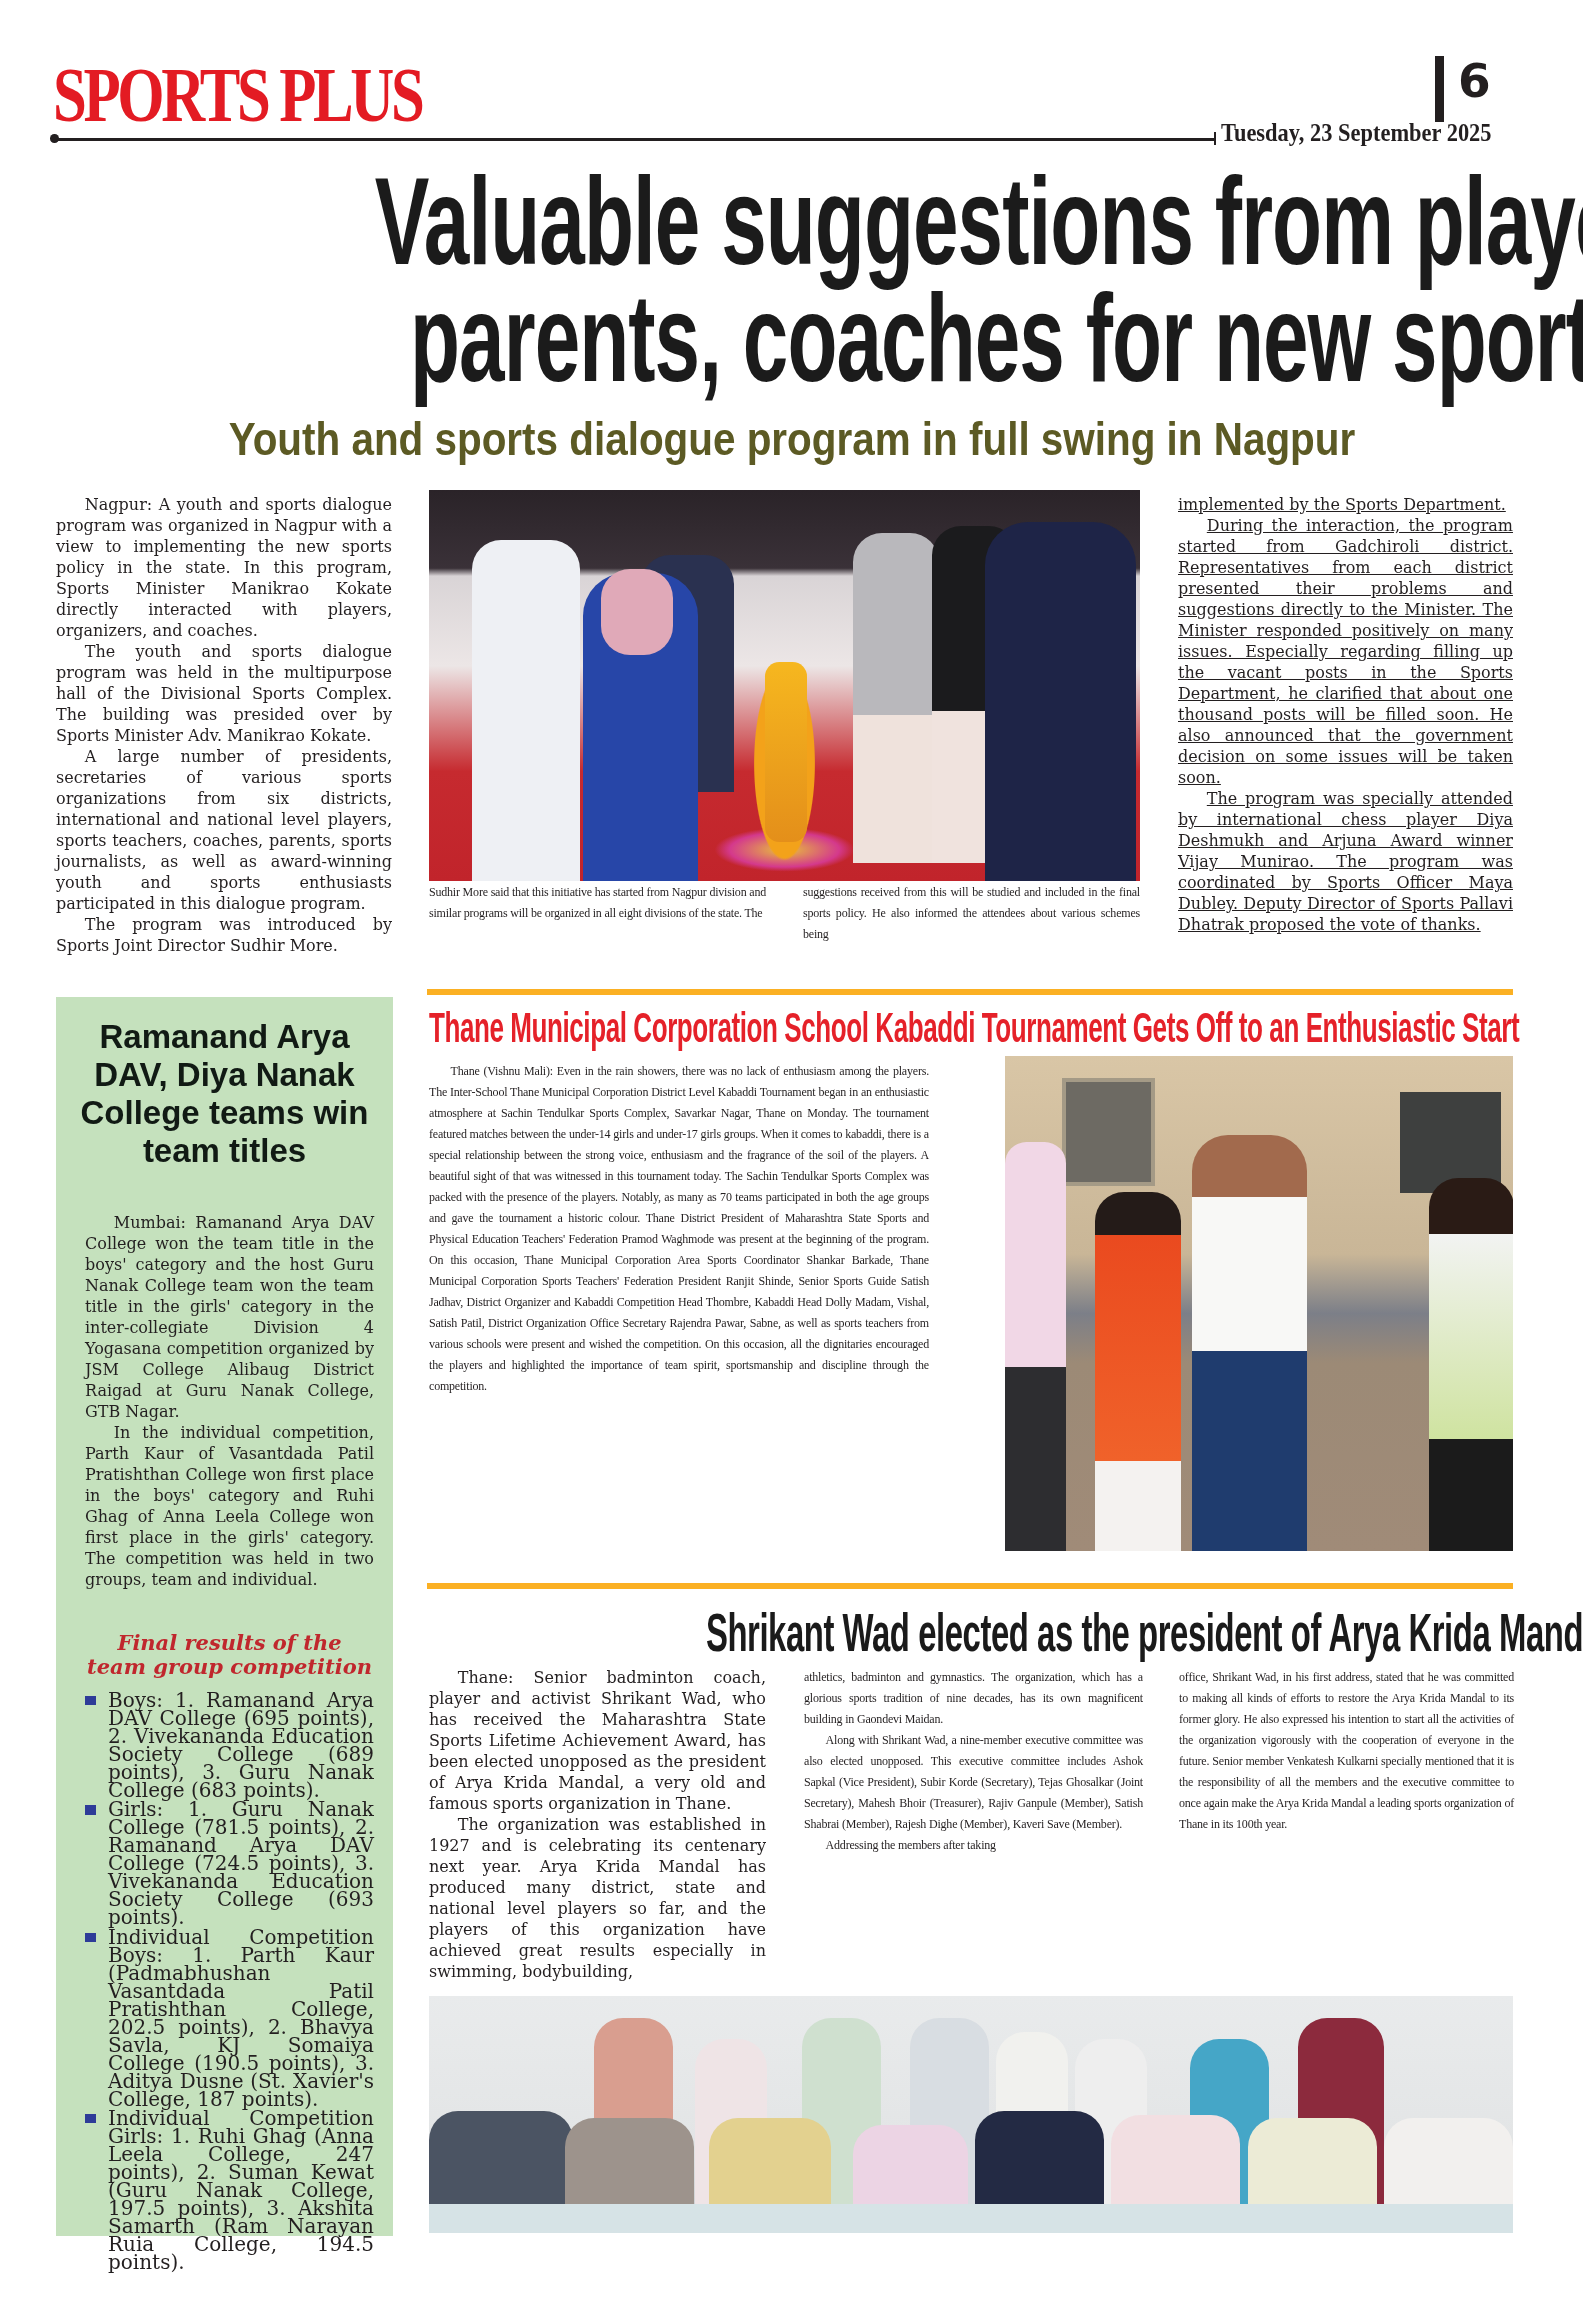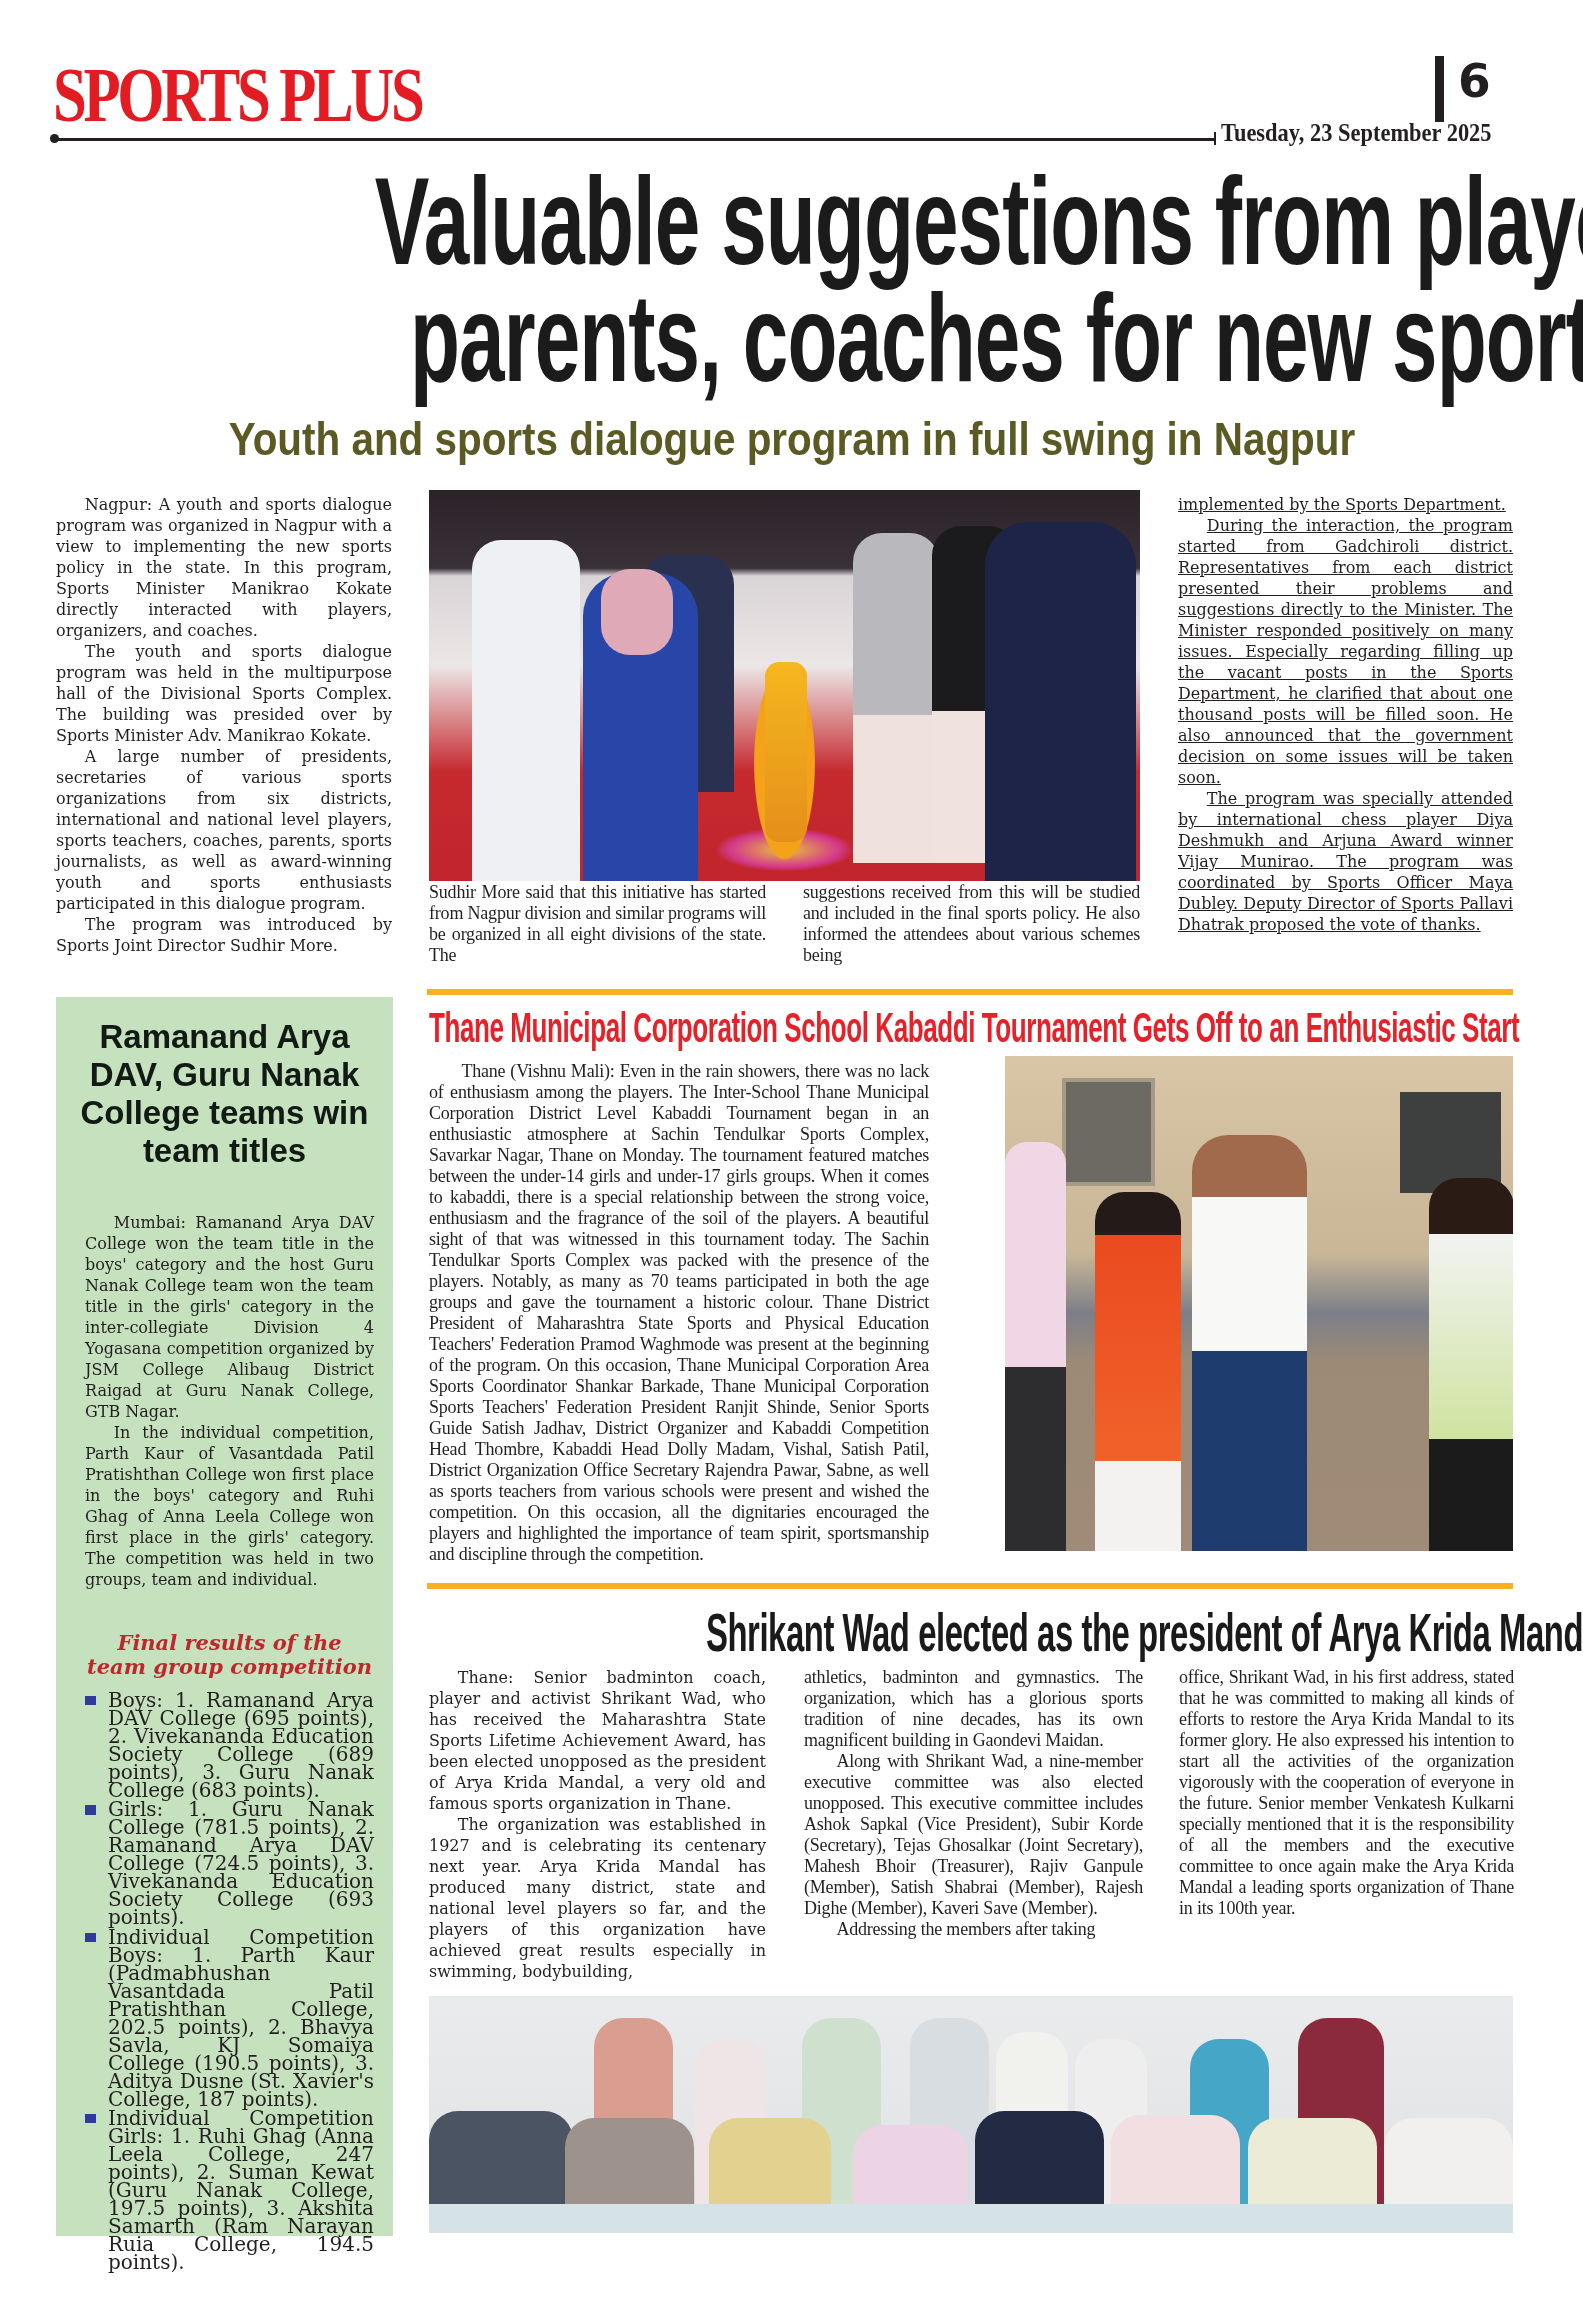--- a/index.html
+++ b/index.html
@@ -25,21 +25,21 @@
   .hl1 { top: 159px; }
   .hl2 { top: 276px; }
   .subhead { left: 0; width: 1583px; top: 411px; text-align: center; font-family: "Liberation Sans", sans-serif; font-weight: bold;
     color: #5c5a24; white-space: nowrap; }
   .subhead span { display: inline-block; font-size: 47px; transform: scaleX(0.86); transform-origin: center top; }
 
   
   .col { position: absolute; font-family: "DejaVu Serif", serif; font-size: 16px; line-height: 21px; color: #231f20; text-align: justify; }
   .col p { text-indent: 1.8em; }
   .col p.noindent { text-indent: 0; }
-  .narrow { font-family: "Liberation Serif", serif; font-size: 18px; line-height: 21px; letter-spacing: -0.2px; }
+  .narrow { font-family: "Liberation Serif", serif; font-size: 12px; line-height: 21px; letter-spacing: -0.2px; }
 
   
   .photo { position: absolute; overflow: hidden; }
   .photo-lamp { left: 429px; top: 490px; width: 711px; height: 391px;
     background:
       radial-gradient(ellipse 7% 40% at 50% 70%, #f3a21a 0%, #f3a21a 60%, transparent 62%),
       radial-gradient(ellipse 14% 8% at 50% 92%, #e8c23a 0%, #d4398c 55%, transparent 70%),
       linear-gradient(180deg, #2a2328 0%, #3a3138 20%, #d9d4d6 22%, #ece6e6 45%, #c62a2f 72%, #c1242b 100%); }
   .photo-lamp .p1 { position:absolute; left:43px; top:50px; width:108px; height:341px; background:#eef0f4; border-radius:29px 29px 0 0; }
   .photo-lamp .p2 { position:absolute; left:154px; top:83px; width:115px; height:309px; background:#2746a8; border-radius:43px 43px 0 0; }
@@ -125,21 +125,21 @@
 <div class="col narrow" style="left:803px; top:882px; width:337px;">
   <p class="noindent">suggestions received from this will be studied and included in the final sports policy. He also informed the attendees about various schemes being</p>
 </div>
 <div class="col" style="left:1178px; top:494px; width:335px;text-decoration:underline;">
   <p class="noindent">implemented by the Sports Department.</p>
   <p>During the interaction, the program started from Gadchiroli district. Representatives from each district presented their problems and suggestions directly to the Minister. The Minister responded positively on many issues. Especially regarding filling up the vacant posts in the Sports Department, he clarified that about one thousand posts will be filled soon. He also announced that the government decision on some issues will be taken soon.</p>
   <p>The program was specially attended by international chess player Diya Deshmukh and Arjuna Award winner Vijay Munirao. The program was coordinated by Sports Officer Maya Dubley. Deputy Director of Sports Pallavi Dhatrak proposed the vote of thanks.</p>
 </div>
 
 <div class="abs greenbox"></div>
-<div class="gb-title">Ramanand Arya DAV, Guru Nanak College teams win team titles</div>
+<div class="gb-title">Ramanand Arya DAV, Diya Nanak College teams win team titles</div>
 <div class="col gb-text">
   <p>Mumbai: Ramanand Arya DAV College won the team title in the boys' category and the host Guru Nanak College team won the team title in the girls' category in the inter-collegiate Division 4 Yogasana competition organized by JSM College Alibaug District Raigad at Guru Nanak College, GTB Nagar.</p>
   <p>In the individual competition, Parth Kaur of Vasantdada Patil Pratishthan College won first place in the boys' category and Ruhi Ghag of Anna Leela College won first place in the girls' category. The competition was held in two groups, team and individual.</p>
 </div>
 <div class="gb-sub">Final results of the team group competition</div>
 <ul class="col gb-list">
   <li><span class="bullet"></span><span>Boys: 1. Ramanand Arya DAV College (695 points), 2. Vivekananda Education Society College (689 points), 3. Guru Nanak College (683 points).</span></li>
   <li><span class="bullet"></span><span>Girls: 1. Guru Nanak College (781.5 points), 2. Ramanand Arya DAV College (724.5 points), 3. Vivekananda Education Society College (693 points).</span></li>
   <li><span class="bullet"></span><span>Individual Competition Boys: 1. Parth Kaur (Padmabhushan Vasantdada Patil Pratishthan College, 202.5 points), 2. Bhavya Savla, KJ Somaiya College (190.5 points), 3. Aditya Dusne (St. Xavier's College, 187 points).</span></li>
   <li><span class="bullet"></span><span>Individual Competition Girls: 1. Ruhi Ghag (Anna Leela College, 247 points), 2. Suman Kewat (Guru Nanak College, 197.5 points), 3. Akshita Samarth (Ram Narayan Ruia College, 194.5 points).</span></li>

